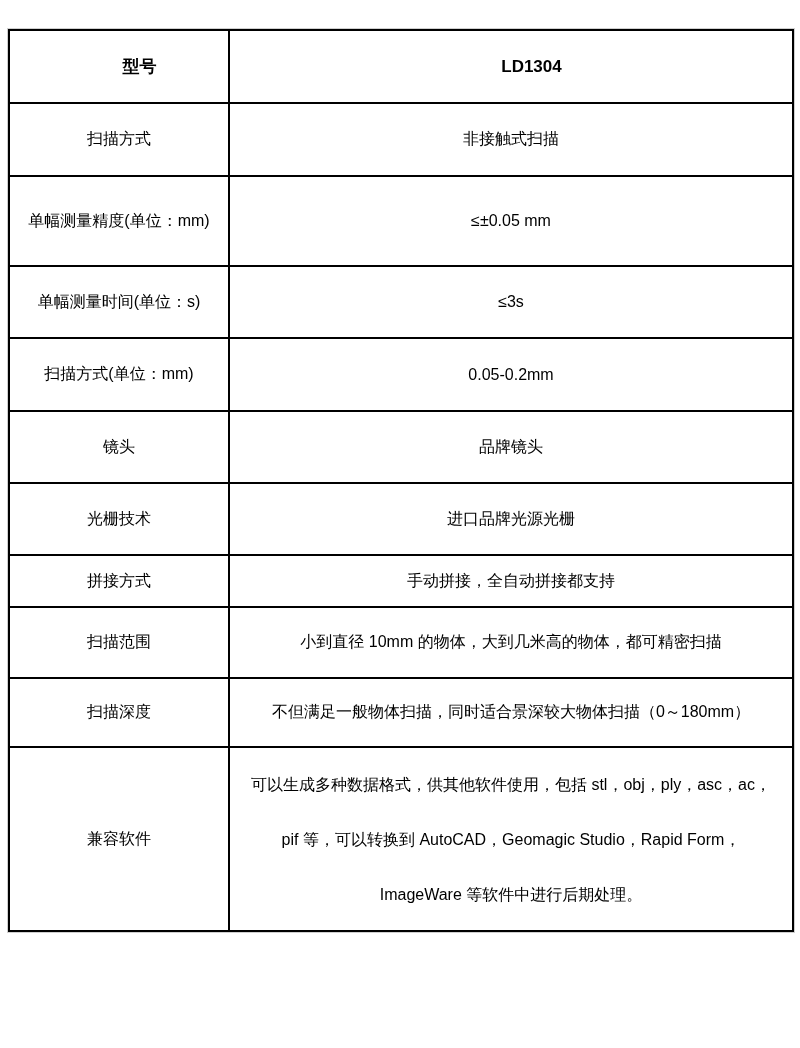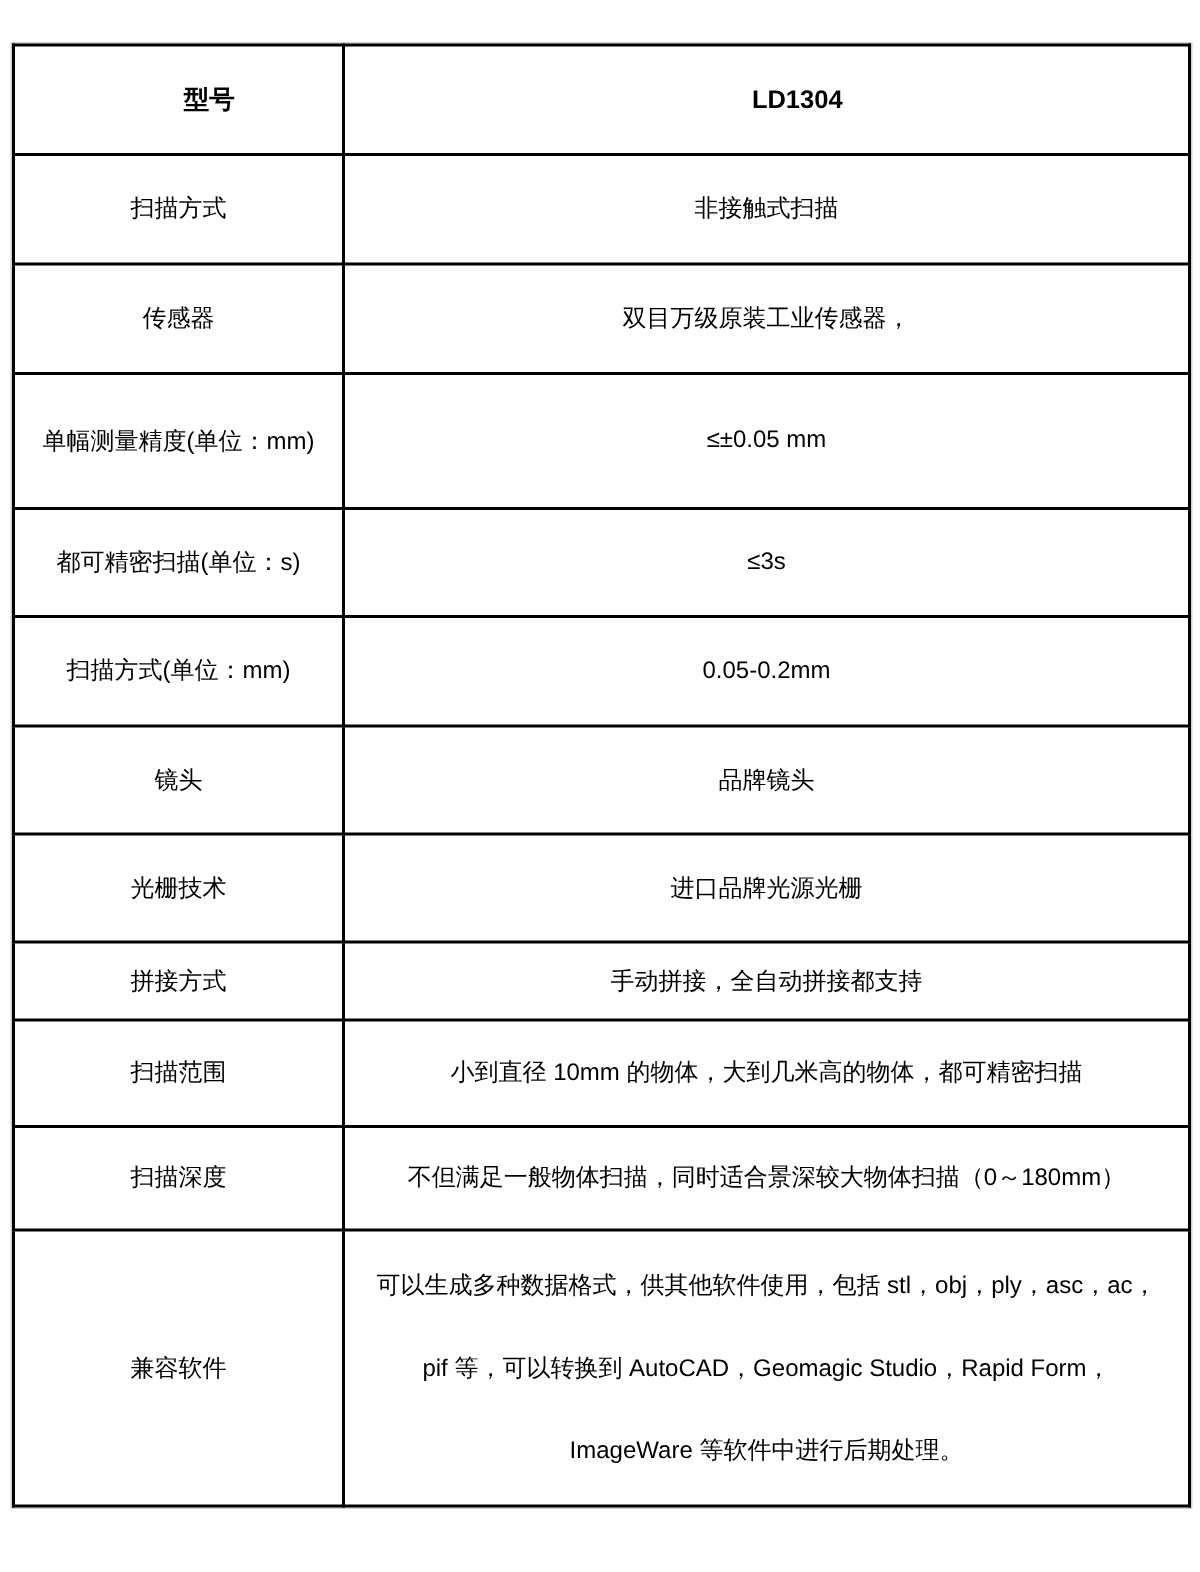--- a/index.html
+++ b/index.html
@@ -58,30 +58,26 @@
     </colgroup>
     <tbody>
       <tr class="header-row" style="height:73px">
         <td>型号</td>
         <td>LD1304</td>
       </tr>
       <tr style="height:73px">
         <td>扫描方式</td>
         <td>非接触式扫描</td>
       </tr>
-      <tr style="height:73px">
-        <td>传感器</td>
-        <td>双目万级原装工业传感器，</td>
-      </tr>
       <tr style="height:90px">
         <td>单幅测量精度(单位：mm)</td>
         <td>≤±0.05 mm</td>
       </tr>
       <tr style="height:72px">
-        <td>都可精密扫描(单位：s)</td>
+        <td>单幅测量时间(单位：s)</td>
         <td>≤3s</td>
       </tr>
       <tr style="height:73px">
         <td>扫描方式(单位：mm)</td>
         <td>0.05-0.2mm</td>
       </tr>
       <tr style="height:72px">
         <td>镜头</td>
         <td>品牌镜头</td>
       </tr>

